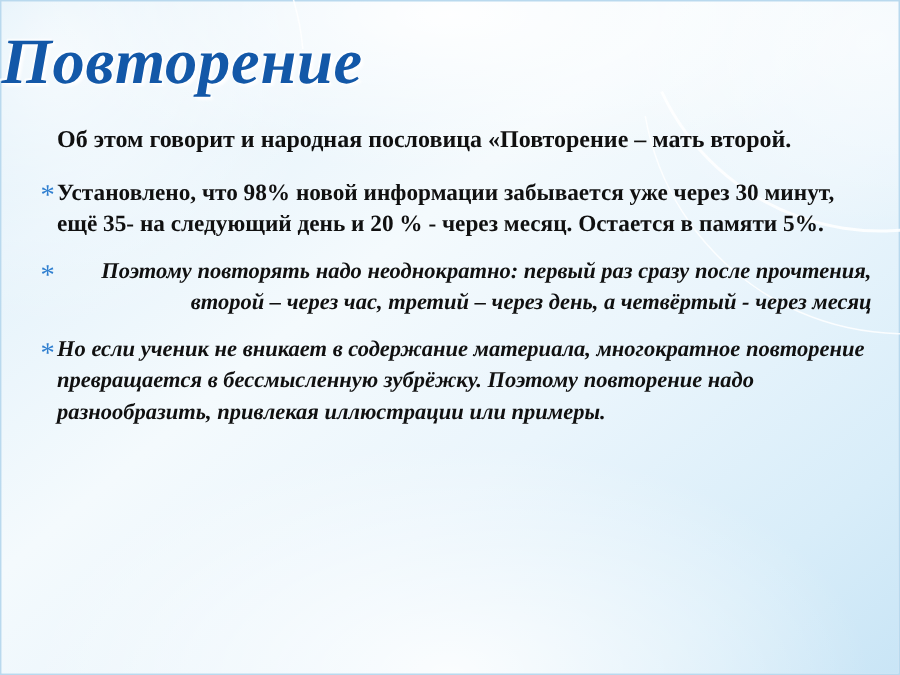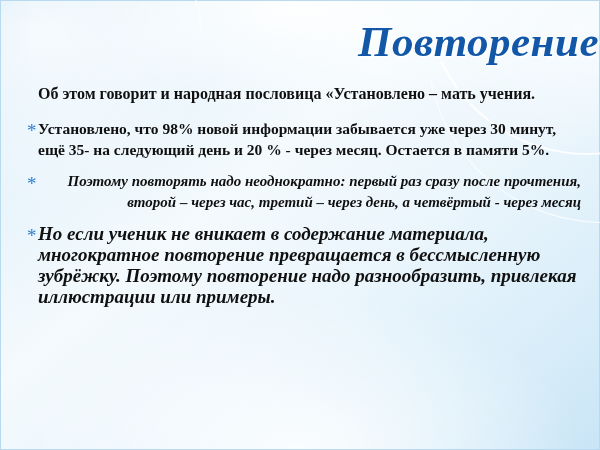--- a/index.html
+++ b/index.html
@@ -39,21 +39,21 @@
   .s3 { left:  -60px; top: -190px; width: 340px; height: 340px; transform: rotate(10deg); border-width:1px; }
   .s4 { right: -150px; top: -170px; width: 320px; height: 320px; transform: rotate(200deg); }
   .s5 { right: -180px; top: -130px; width: 350px; height: 350px; transform: rotate(215deg); border-width:1px; }
   .s6 { left: 40%; bottom: -300px; width: 420px; height: 380px; transform: rotate(185deg); border-width:1px; }
 
   .title {
     position: absolute;
     left: 0;
     right: 0;
     top: 16px;
-    text-align: right;
+    text-align: left;
     font-family: "Liberation Serif", serif;
     font-style: italic;
     font-weight: bold;
     font-size: 43px;
     line-height: 50px;
     color: #1358a8;
     letter-spacing: 0.5px;
     text-shadow:
       1px 1px 0 #ffffff,
       2px 2px 2px rgba(255,255,255,0.9),
@@ -94,21 +94,21 @@
     line-height: 21px;
     text-indent: 0;
   }
   .p-intro .ptext {
     font-size: 16px;
     line-height: 22.5px;
     padding-left: 0px;
   }
   .p-1 .ptext { font-size: 15.5px; line-height: 21.5px; }
   .p-2 .ptext { font-style: italic; font-size: 15px; line-height: 21px; text-align: right; }
-  .p-3 .ptext { font-style: italic; font-size: 19px; line-height: 21px; }
+  .p-3 .ptext { font-style: italic; font-size: 15px; line-height: 21px; }
 
   .p-intro { margin-bottom: 12px; }
   .p-1 { margin-bottom: 10px; }
   .p-2 { margin-bottom: 10px; }
 </style>
 </head>
 <body>
 
 <div id="slide">
 
@@ -118,21 +118,21 @@
   <div class="swirl s4"></div>
   <div class="swirl s5"></div>
   <div class="swirl s6"></div>
 
   <div class="title">Повторение</div>
 
   <div class="body">
 
     <div class="para p-intro">
       <span class="bullet-empty"></span>
-      <span class="ptext">Об этом говорит и народная пословица «Установлено – мать учения.</span>
+      <span class="ptext">Об этом говорит и народная пословица «Повторение – мать второй.</span>
     </div>
 
     <div class="para p-1">
       <span class="bullet">*</span>
       <span class="ptext">Установлено, что 98% новой информации забывается уже через 30 минут, ещё 35- на следующий день и 20 % - через месяц. Остается в памяти 5%.</span>
     </div>
 
     <div class="para p-2">
       <span class="bullet">*</span>
       <span class="ptext">Поэтому повторять надо неоднократно: первый раз сразу после прочтения, второй – через час, третий – через день, а четвёртый - через месяц</span>

